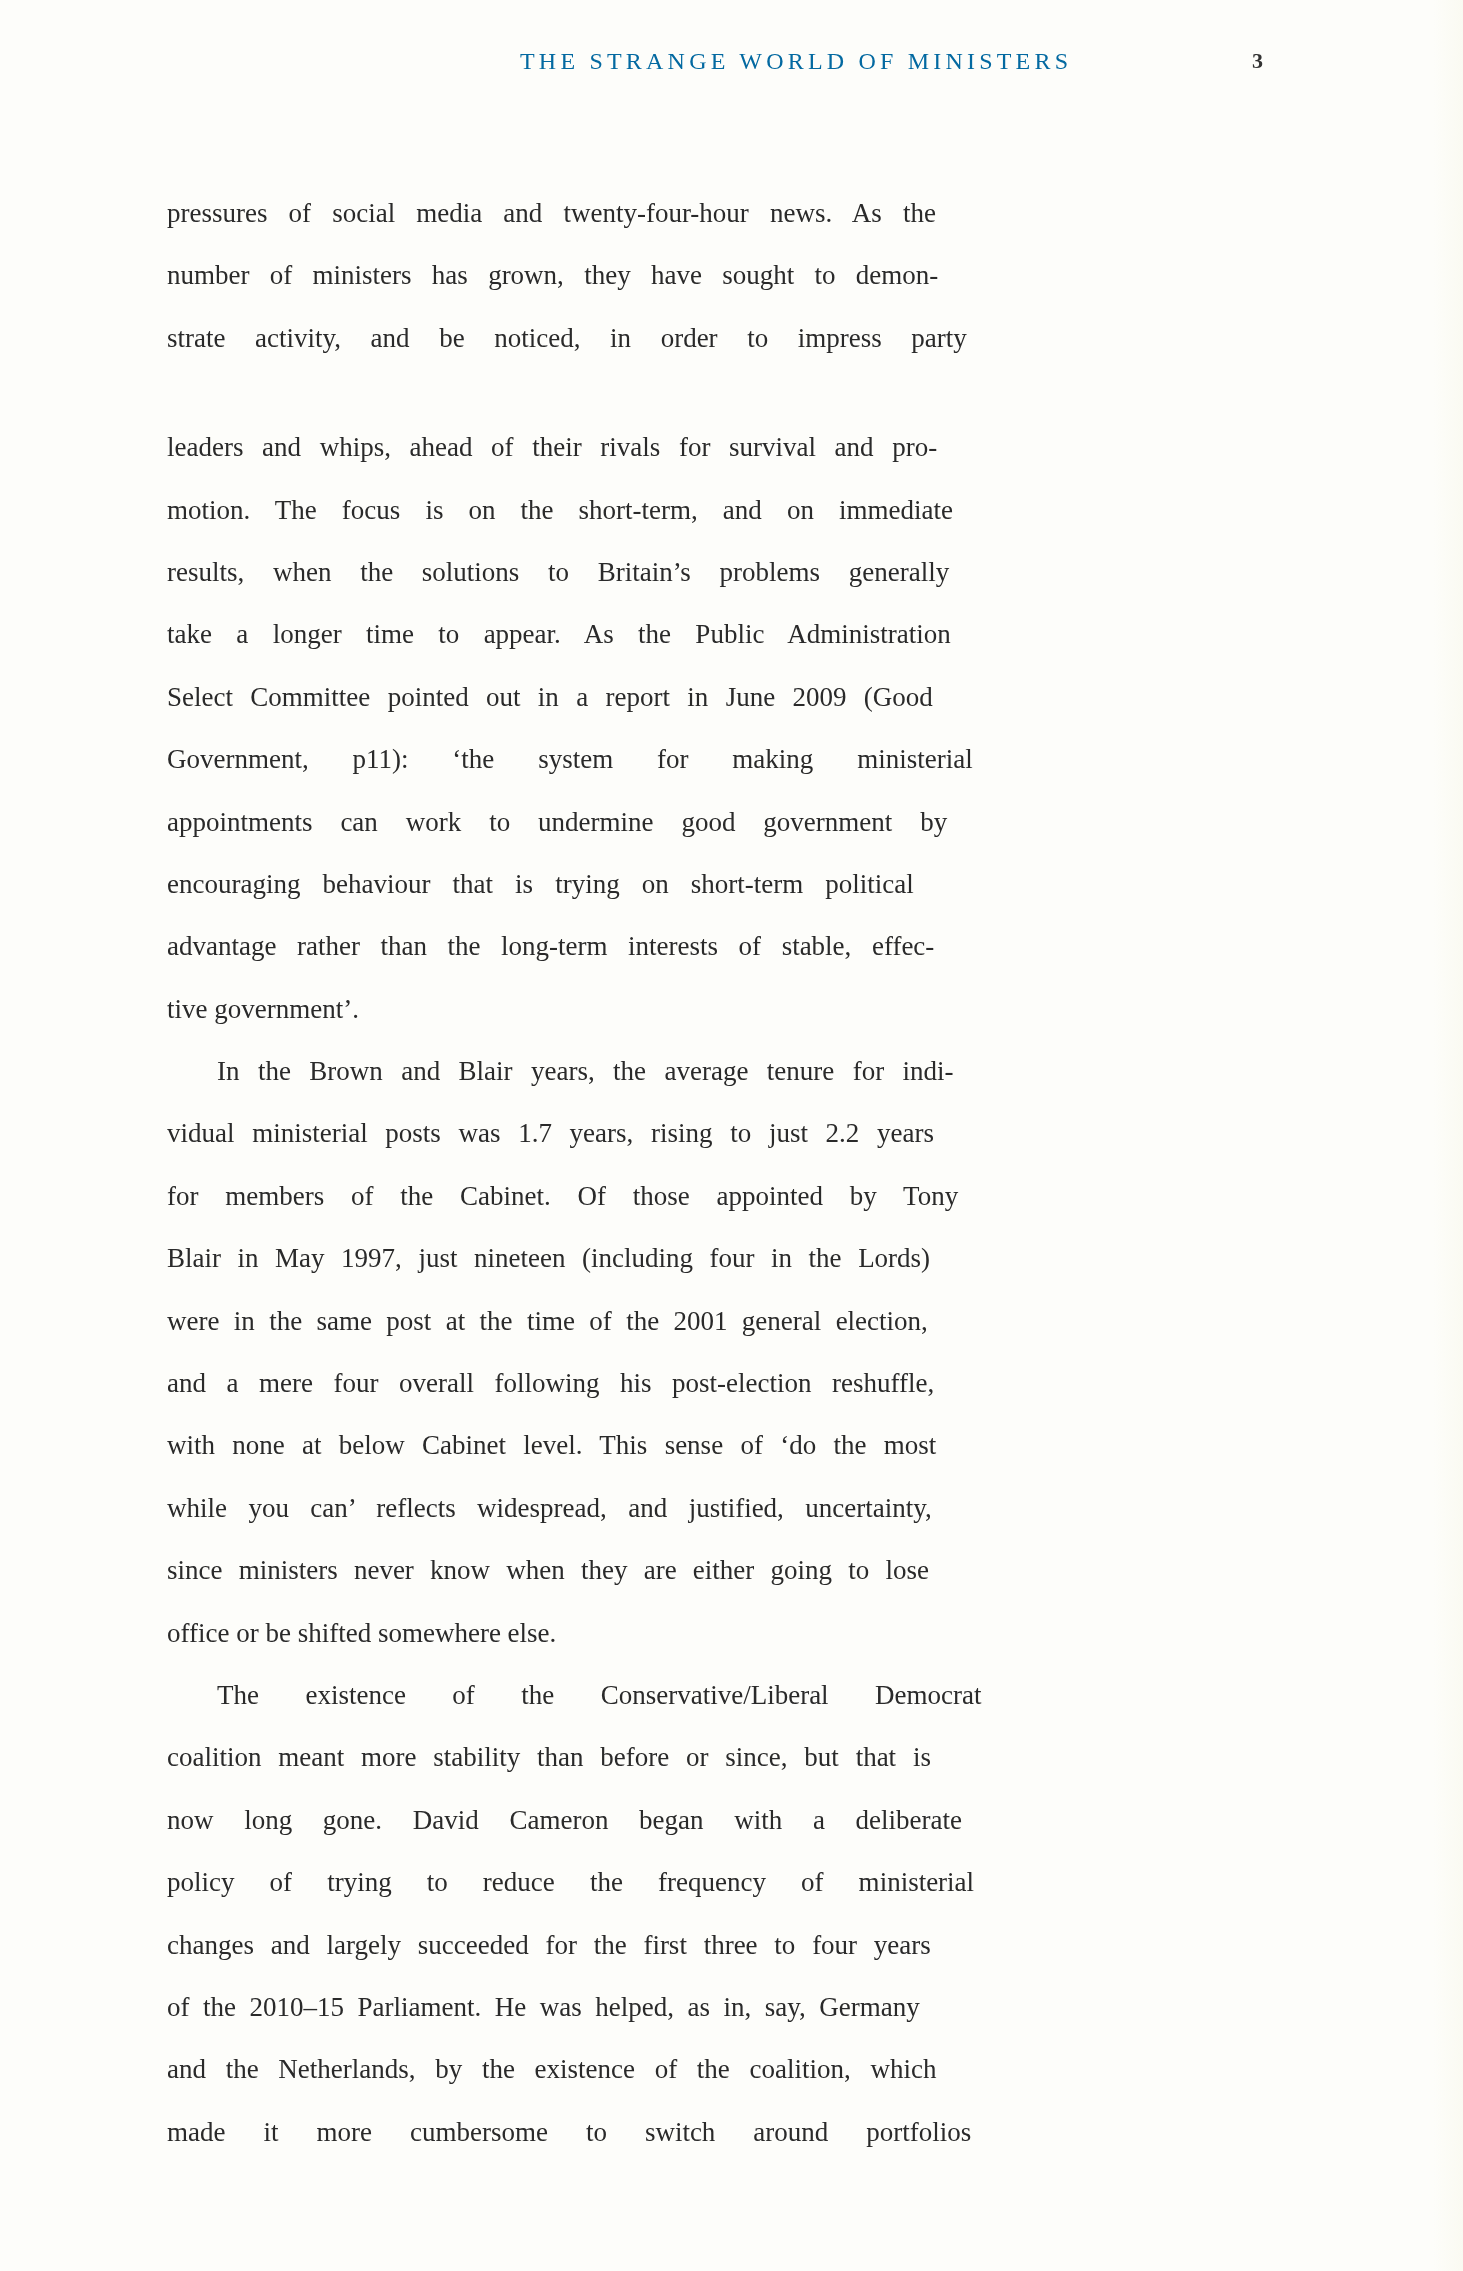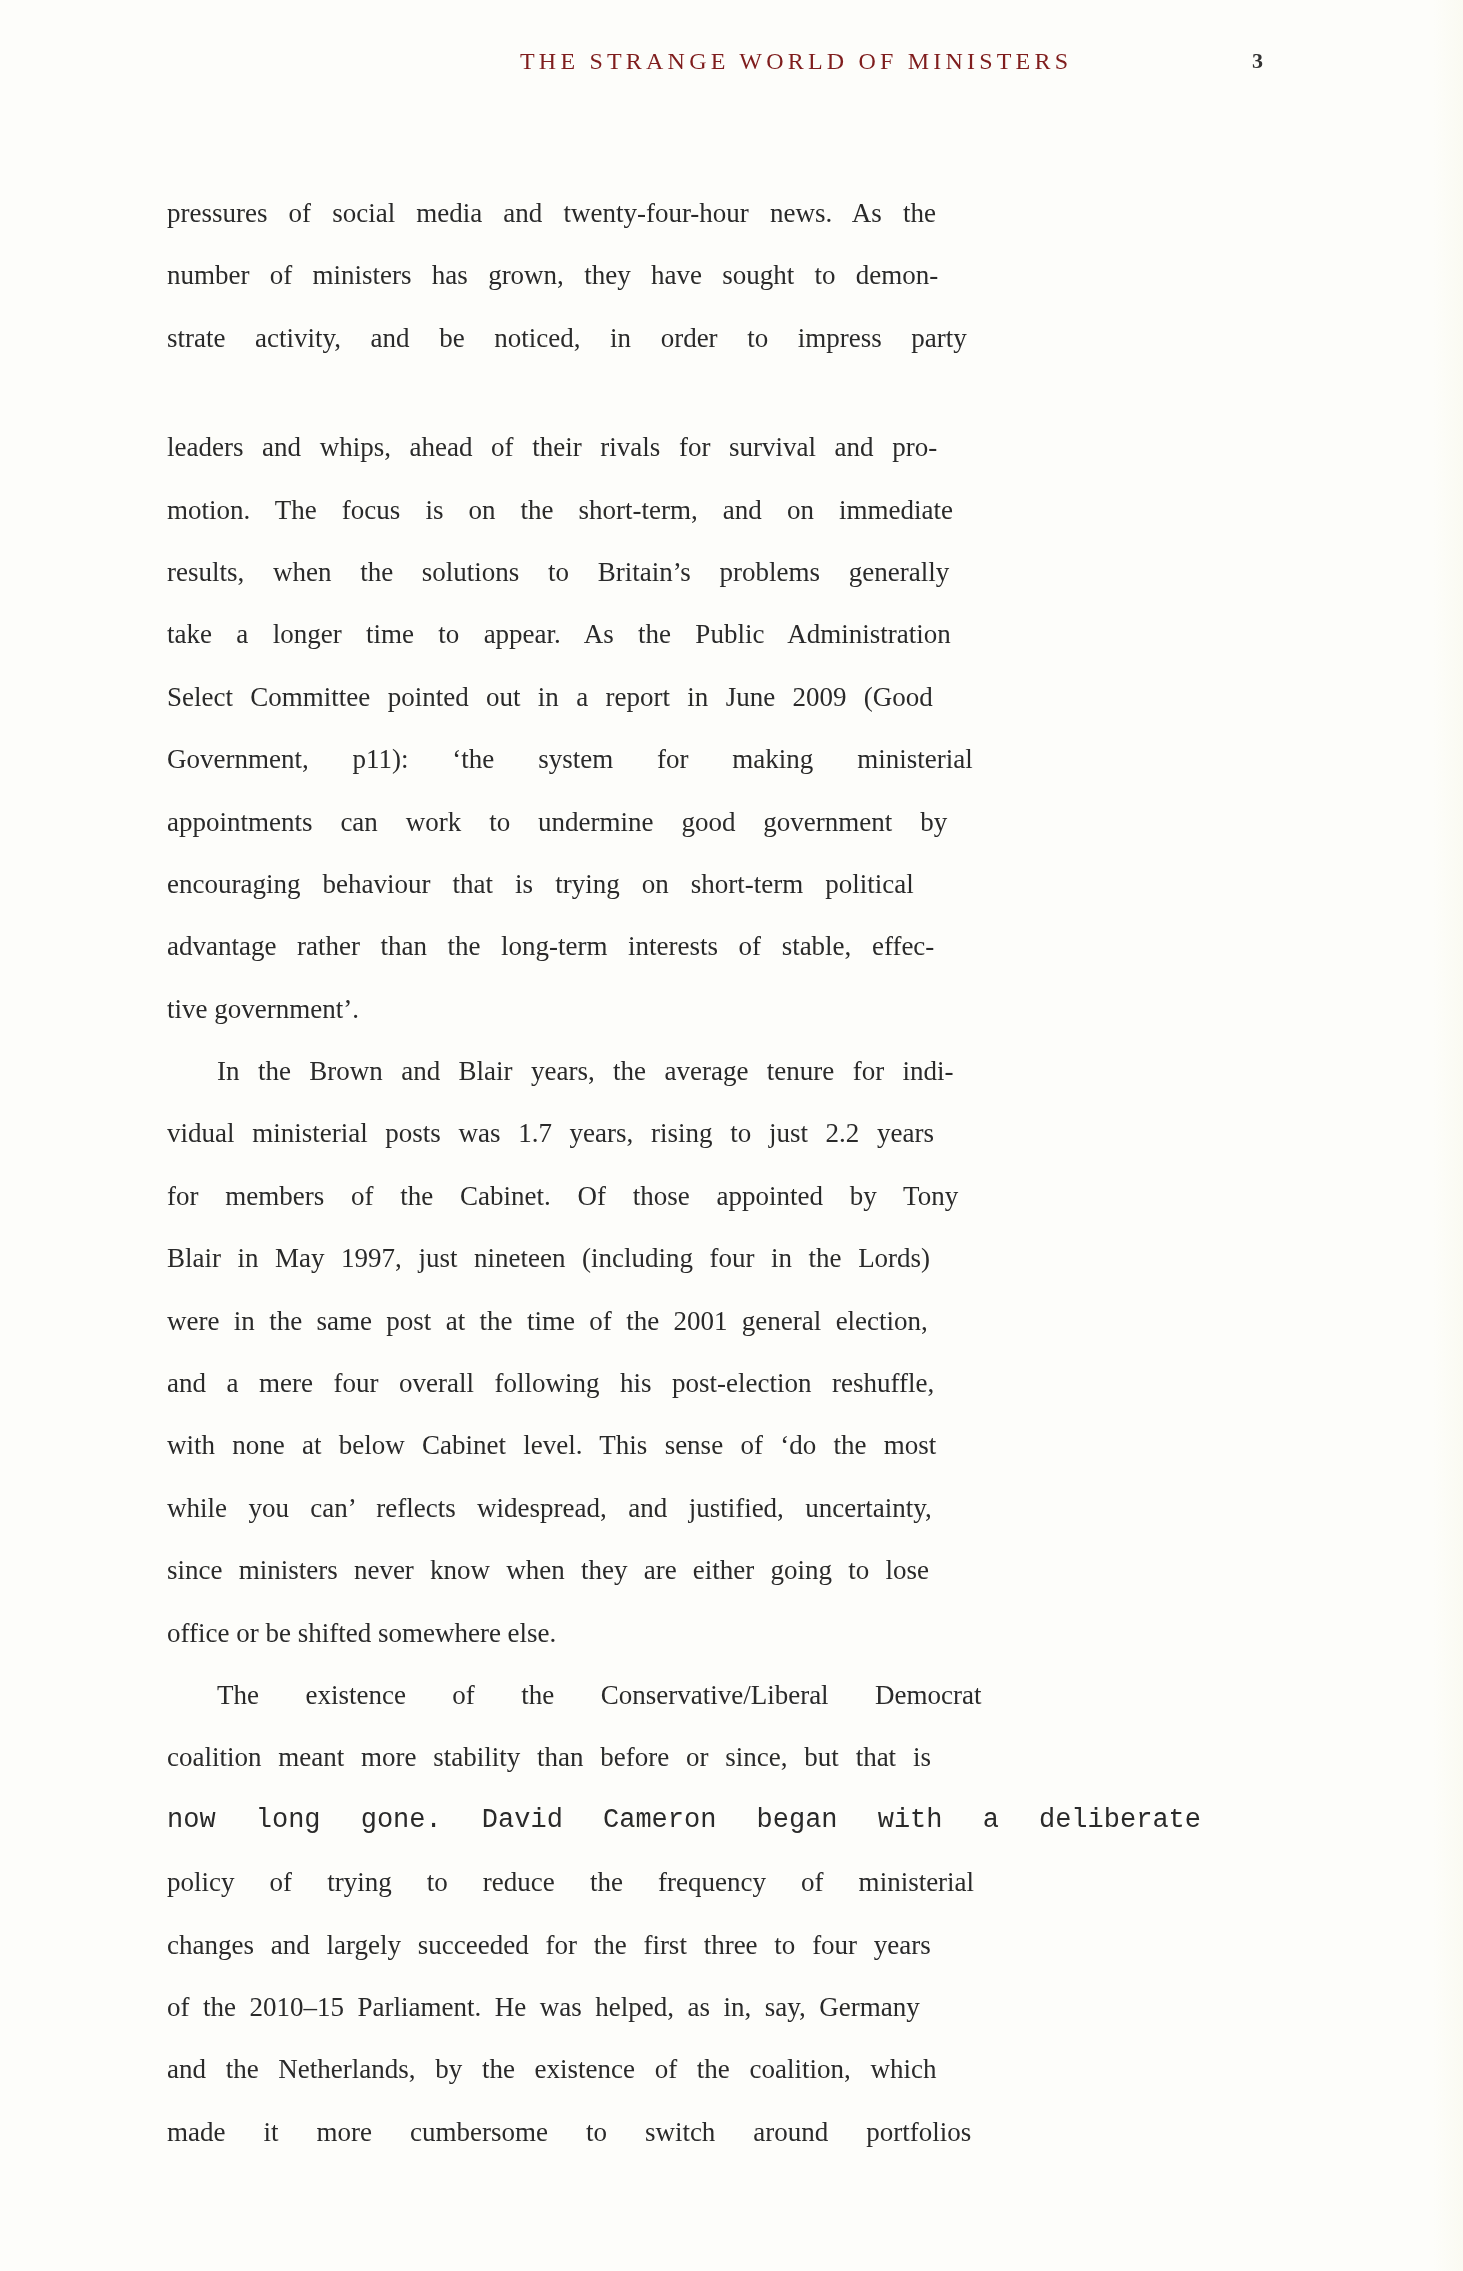--- a/index.html
+++ b/index.html
@@ -20,21 +20,21 @@
       left: 0; top: 0;
       width: 1463px;
       height: 2271px;
     }
     .running-header {
       position: absolute;
       top: 48px;
       left: 520px;
       font-size: 24px;
       letter-spacing: 4.2px;
-      color: #7f1d1d;
+      color: #0369a1;
       white-space: nowrap;
     }
     .page-number {
       position: absolute;
       top: 48px;
       left: 1252px;
       font-size: 22px;
       font-weight: bold;
       color: #333;
     }
@@ -106,21 +106,21 @@
       <span class="line" style="word-spacing: 13.7832px; text-align-last: left;">and a mere four overall following his post-election reshuffle,</span>
       <span class="line" style="word-spacing: 10.5298px; text-align-last: left;">with none at below Cabinet level. This sense of ‘do the most</span>
       <span class="line" style="word-spacing: 14.6763px; text-align-last: left;">while you can’ reflects widespread, and justified, uncertainty,</span>
       <span class="line" style="word-spacing: 9.46562px; text-align-last: left;">since ministers never know when they are either going to lose</span>
       <span class="line last">office or be shifted somewhere else.</span>
     </div>
 
     <div class="paragraph">
       <span class="line indent" style="word-spacing: 39.7px; text-align-last: left;">The existence of the Conservative/Liberal Democrat</span>
       <span class="line" style="word-spacing: 10.0344px; text-align-last: left;">coalition meant more stability than before or since, but that is</span>
-      <span class="line" style="word-spacing: 23.9316px; text-align-last: left; font-family: Liberation Mono, monospace;">now long gone. David Cameron began with a deliberate</span>
+      <span class="line" style="word-spacing: 23.9316px; text-align-last: left;">now long gone. David Cameron began with a deliberate</span>
       <span class="line" style="word-spacing: 28.3496px; text-align-last: left;">policy of trying to reduce the frequency of ministerial</span>
       <span class="line" style="word-spacing: 10.0125px; text-align-last: left;">changes and largely succeeded for the first three to four years</span>
       <span class="line" style="word-spacing: 6.77031px; text-align-last: left;">of the 2010–15 Parliament. He was helped, as in, say, Germany</span>
       <span class="line" style="word-spacing: 12.9271px; text-align-last: left;">and the Netherlands, by the existence of the coalition, which</span>
       <span class="line" style="word-spacing: 31.2455px; text-align-last: left;">made it more cumbersome to switch around portfolios</span>
     </div>
   </div>
 
   <div class="scan-shade"></div>
 </div>

